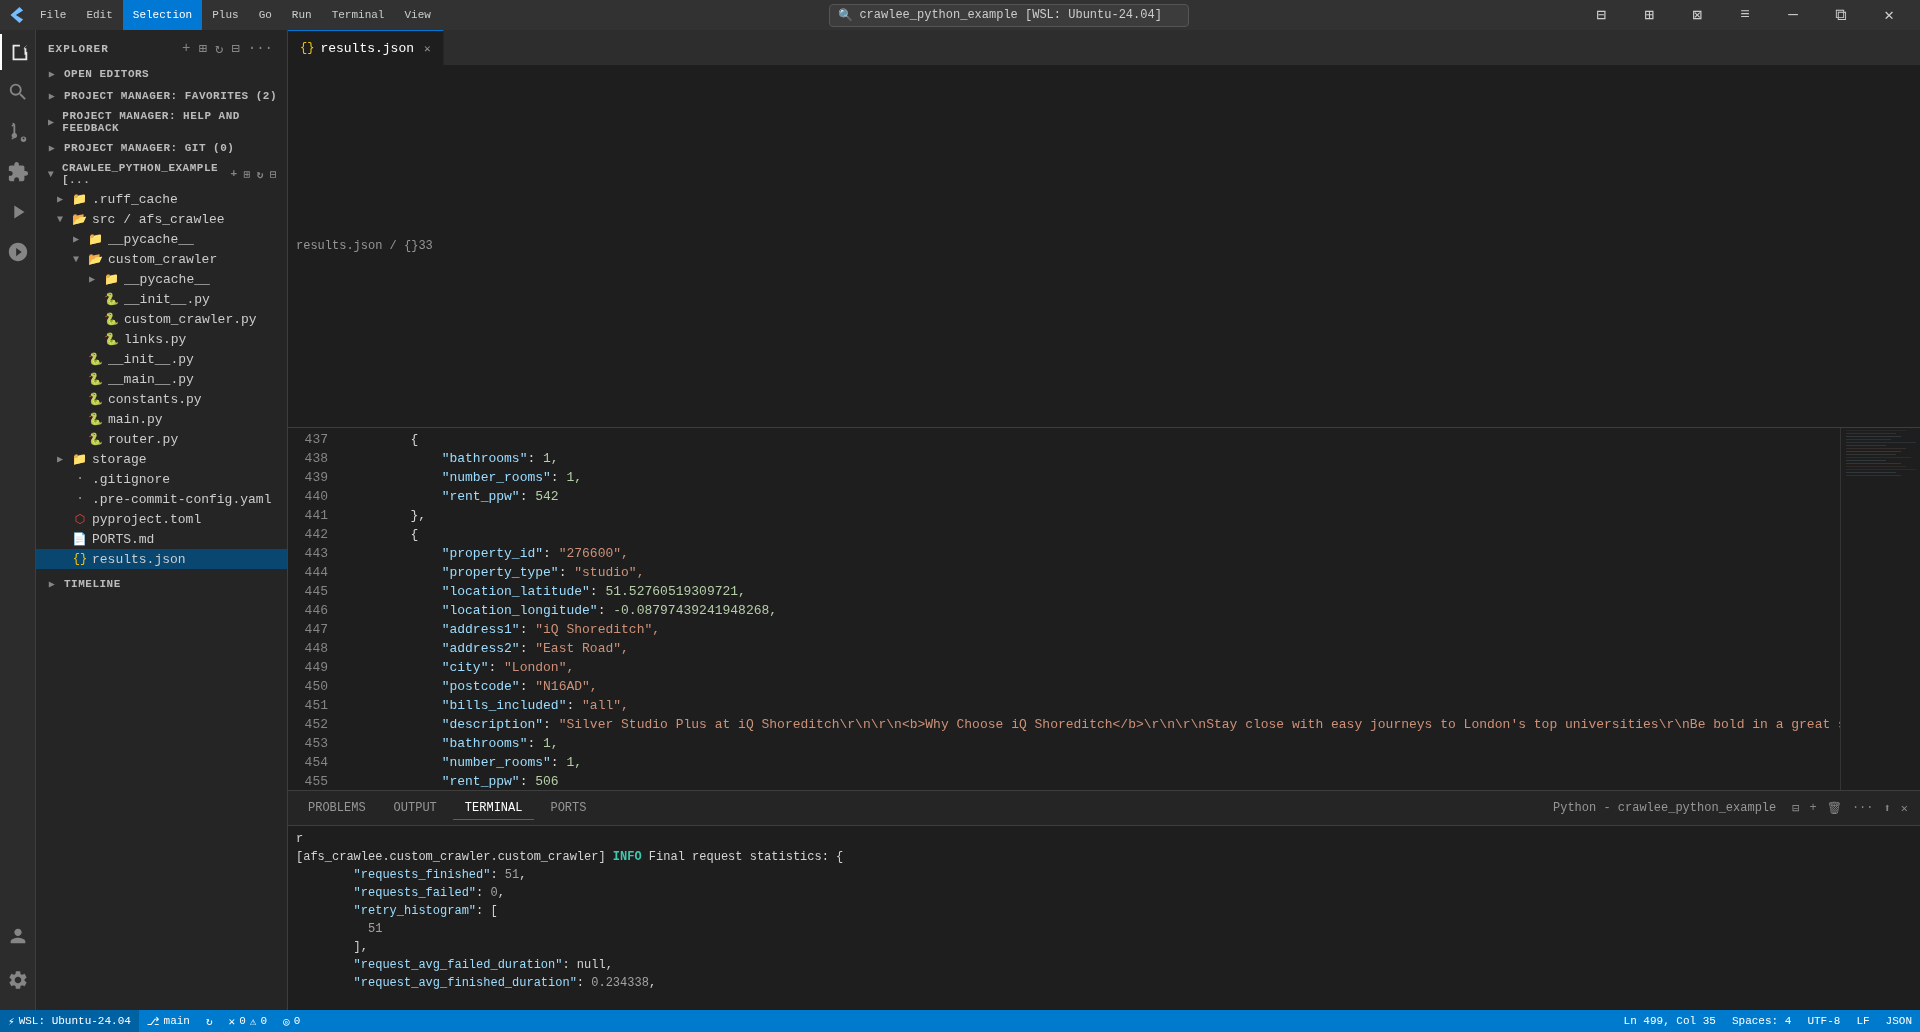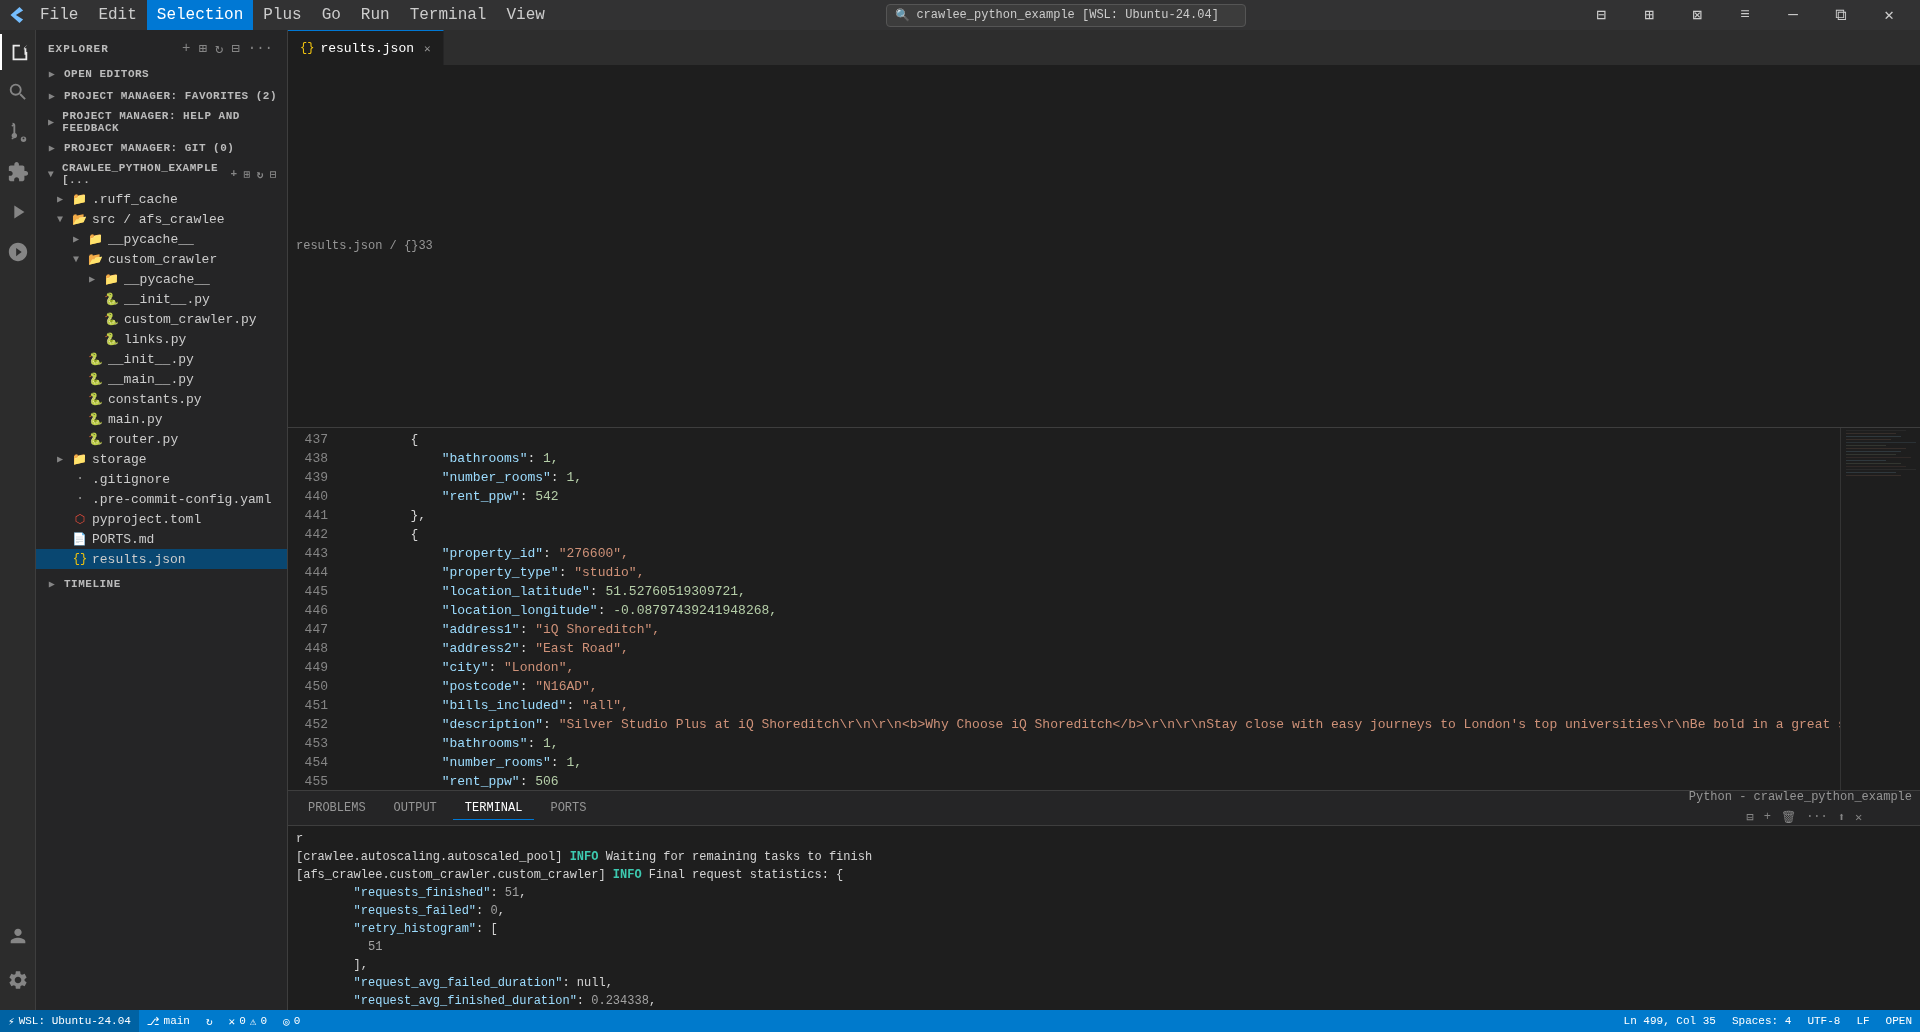--- a/index.html
+++ b/index.html
@@ -28,21 +28,21 @@
       display: flex;
       align-items: center;
       height: 100%;
     }
     .titlebar-menu-item {
       padding: 0 10px;
       height: 100%;
       display: flex;
       align-items: center;
       color: #cccccc;
-      font-size: 16px;
+      font-size: 11px;
       cursor: pointer;
     }
     .titlebar-menu-item.active { background: #0078d4; color: #fff; }
     .vscode-icon {
       width: 30px;
       height: 30px;
       display: flex;
       align-items: center;
       justify-content: center;
       color: #75beff;
@@ -339,21 +339,20 @@
     .panel-tab.active {
       color: #ffffff;
       border-bottom: 1px solid #0078d4;
     }
     .panel-actions {
       margin-left: auto;
       display: flex;
       align-items: center;
       gap: 4px;
       color: #858585;
-      flex-direction: column;
     }
     .panel-action-btn {
       cursor: pointer;
       padding: 2px 4px;
       font-size: 12px;
     }
     .panel-content {
       flex: 1;
       overflow-y: auto;
       padding: 4px 8px;
@@ -737,21 +736,20 @@
             <span class="panel-action-btn">+</span>
             <span class="panel-action-btn">🗑</span>
             <span class="panel-action-btn">···</span>
             <span class="panel-action-btn">⬆</span>
             <span class="panel-action-btn">✕</span>
           </span>
         </div>
       </div>
       <div class="panel-content">
         <span class="terminal-line">r</span>
-        <span class="terminal-line">[crawlee.autoscaling.autoscaled_pool] <span class="term-info">INFO</span> Waiting for remaining tasks to finish</span>
         <span class="terminal-line">[afs_crawlee.custom_crawler.custom_crawler] <span class="term-info">INFO</span> Final request statistics: {</span>
         <span class="terminal-line">        <span class="term-key">"requests_finished"</span>: <span class="term-num">51</span>,</span>
         <span class="terminal-line">        <span class="term-key">"requests_failed"</span>: <span class="term-num">0</span>,</span>
         <span class="terminal-line">        <span class="term-key">"retry_histogram"</span>: <span class="term-bracket">[</span></span>
         <span class="terminal-line">          <span class="term-num">51</span></span>
         <span class="terminal-line">        <span class="term-bracket">]</span>,</span>
         <span class="terminal-line">        <span class="term-key">"request_avg_failed_duration"</span>: null,</span>
         <span class="terminal-line">        <span class="term-key">"request_avg_finished_duration"</span>: <span class="term-num">0.234338</span>,</span>
 
       </div>
@@ -791,16 +789,16 @@
     <div class="status-item">
       <span>Spaces: 4</span>
     </div>
     <div class="status-item">
       <span>UTF-8</span>
     </div>
     <div class="status-item">
       <span>LF</span>
     </div>
     <div class="status-item">
-      <span>OPEN</span>
+      <span>JSON</span>
     </div>
   </div>
 </div>
 
 </body></html>

